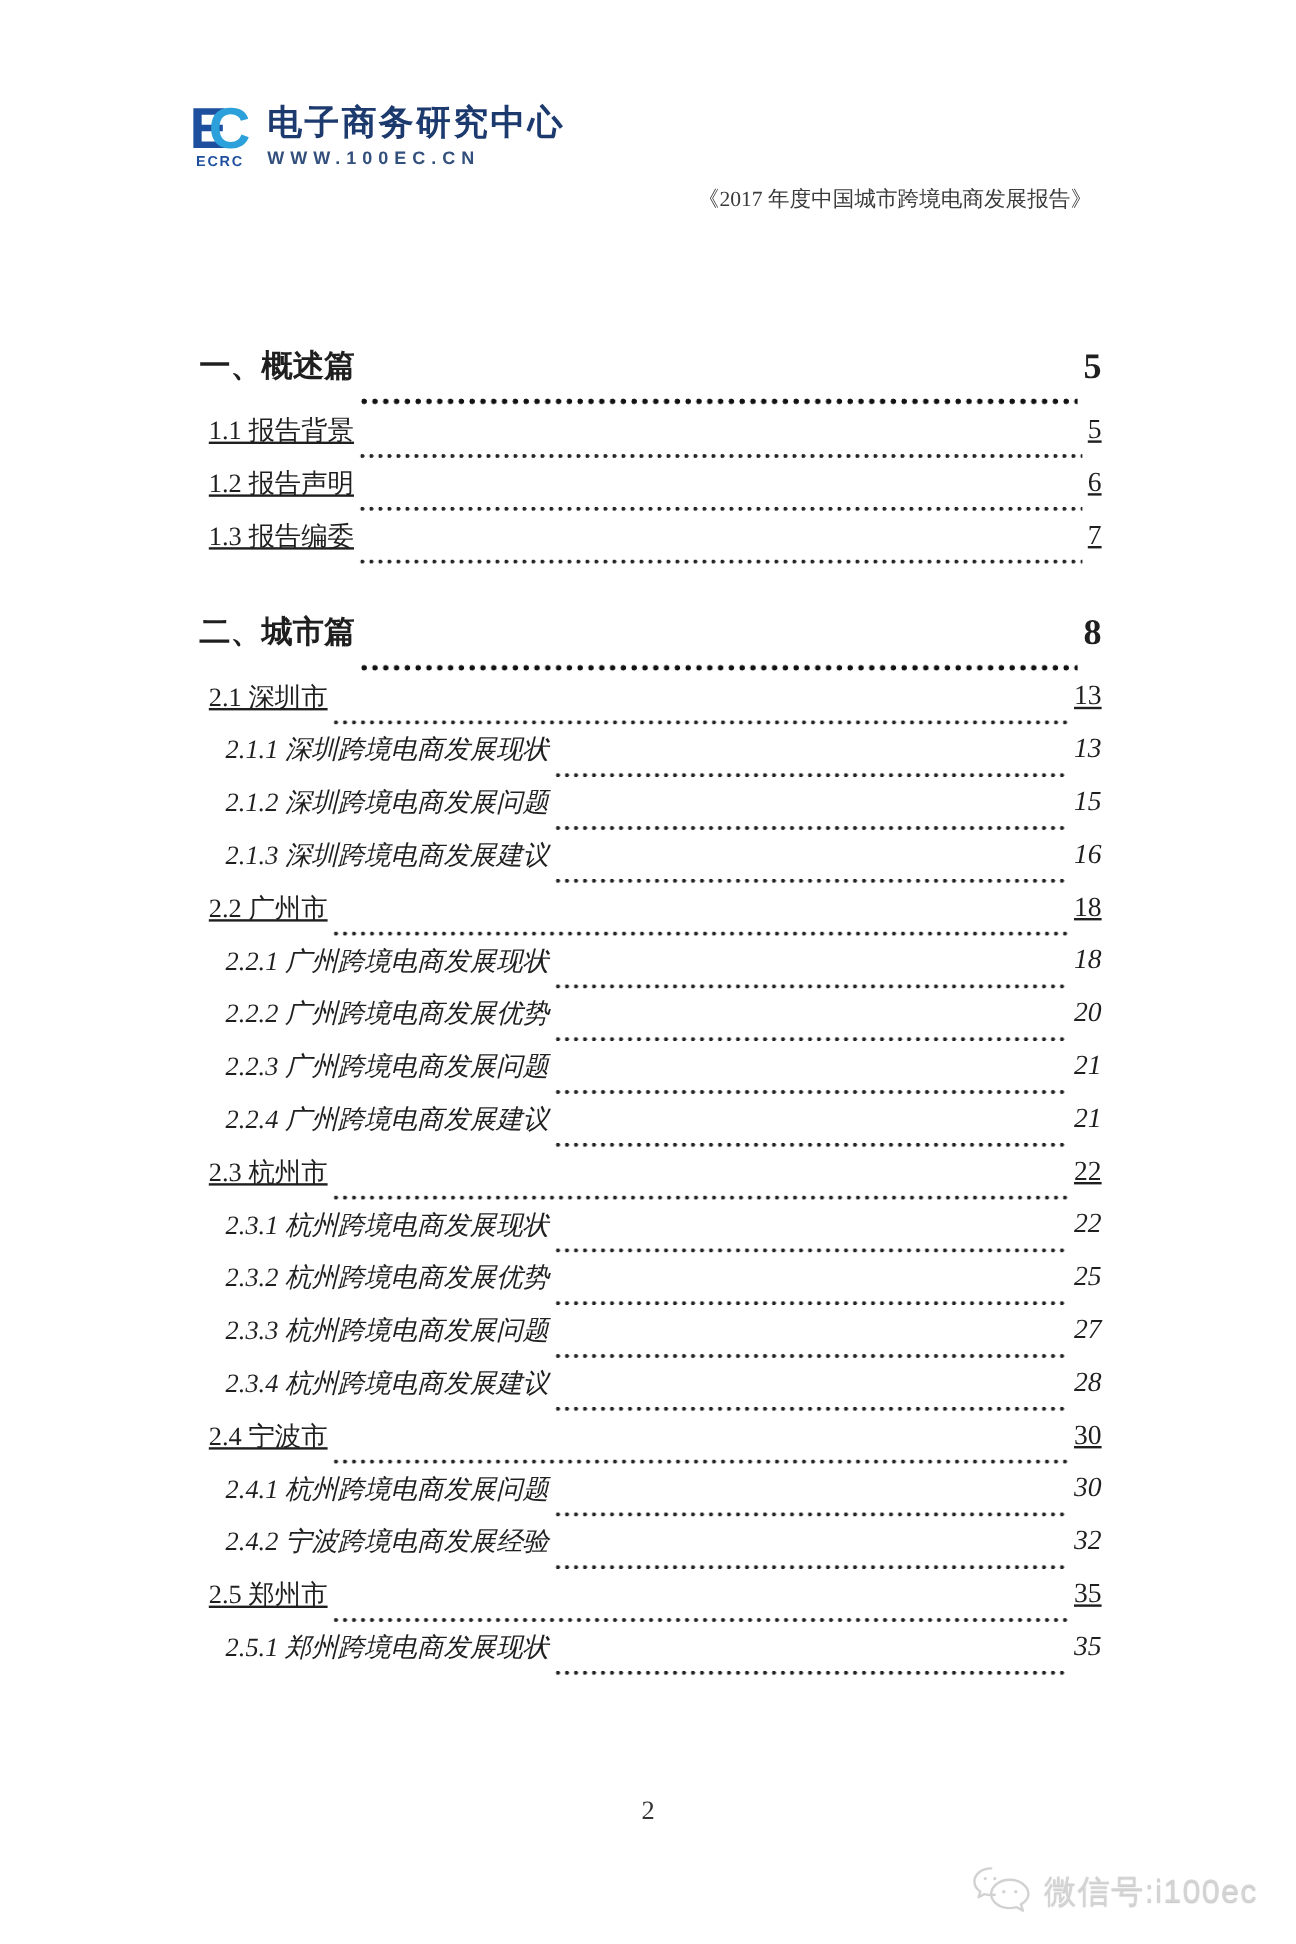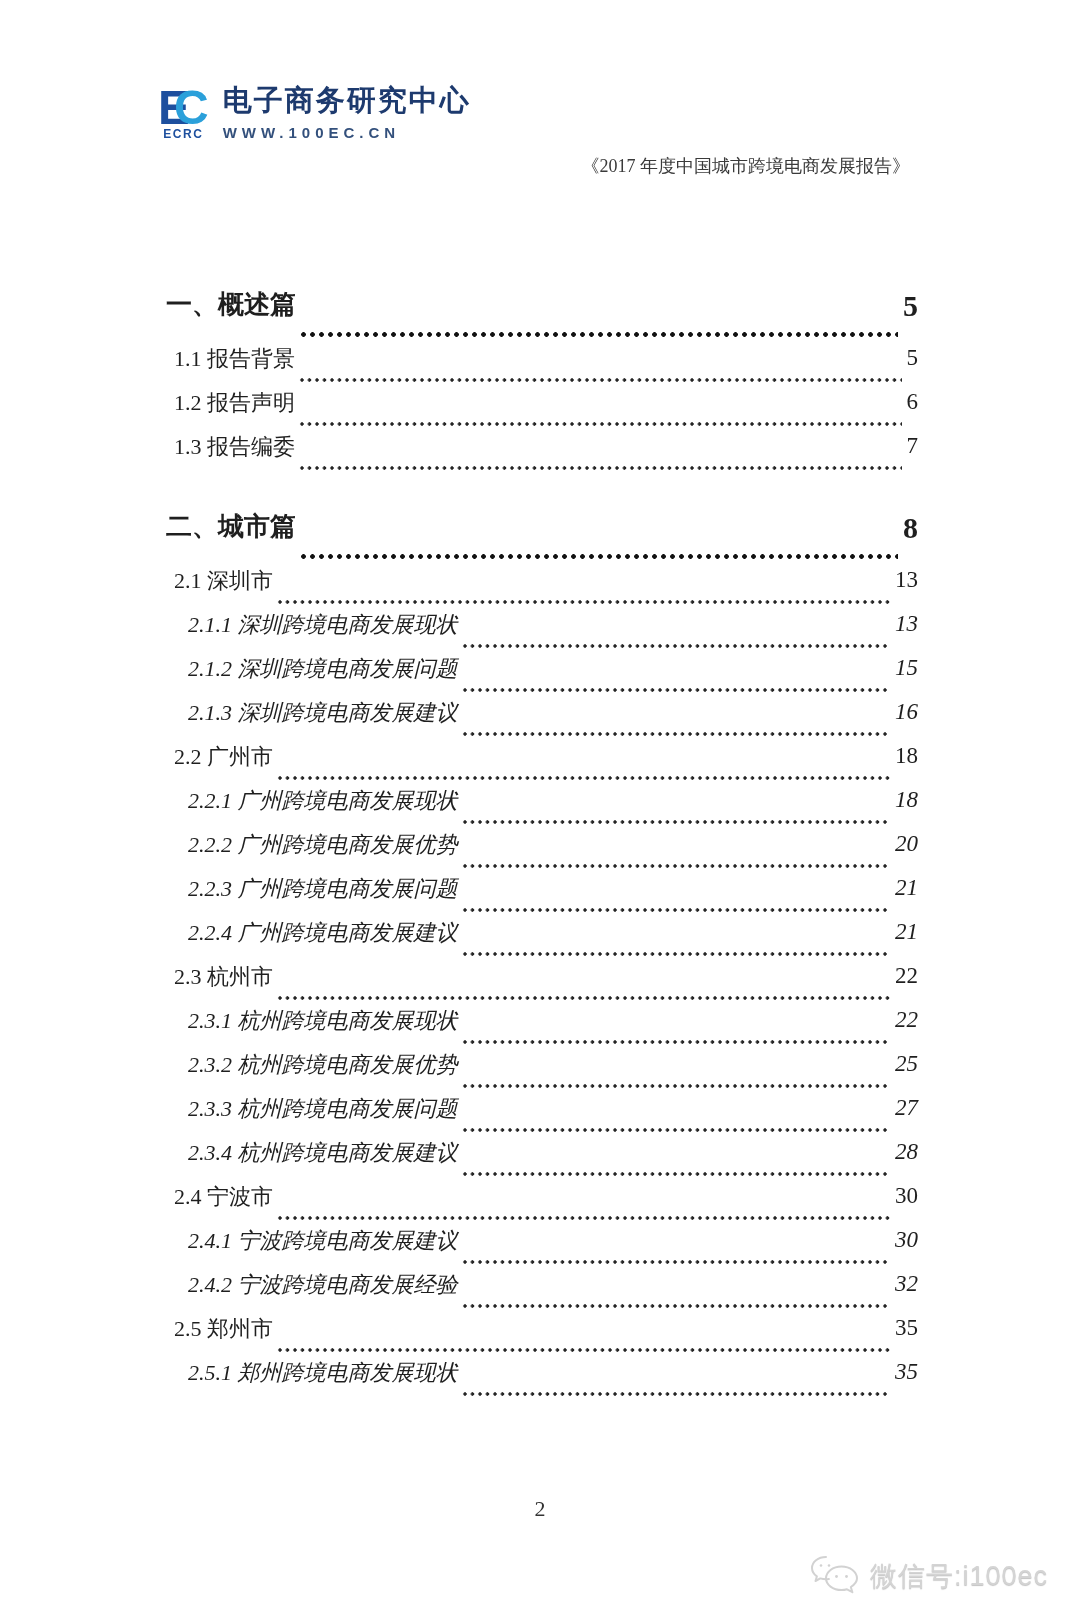--- a/index.html
+++ b/index.html
@@ -36,21 +36,21 @@
   .logo-abbr {
     font-family: "Liberation Sans", sans-serif;
     font-weight: bold;
     font-size: 12px;
     letter-spacing: 1.5px;
     color: #1d4f9e;
     margin-top: -3px;
   }
   .logo-text { padding-top: 2px; }
   .logo-name {
-    font-family: Liberation Mono, monospace;
+    font-family: Liberation Serif, serif;
     font-weight: bold;
     font-size: 29px;
     letter-spacing: 2px;
     color: #1d3a6e;
     line-height: 1.05;
   }
   .logo-url {
     font-family: "Liberation Sans", sans-serif;
     font-weight: bold;
     font-size: 15px;
@@ -117,21 +117,21 @@
   .toc-row.l1 { height: 56px; }
   .toc-row.l1:not(:first-child) { margin-top: 34px; }
   .toc-row.l1 .toc-label { font-size: 26px; font-weight: bold; }
   .toc-row.l1 .toc-page  { font-size: 30px; font-weight: bold; }
   .toc-row.l1 .toc-dots {
     height: 7px;
     margin-bottom: 8px;
     background-image: radial-gradient(circle at 3.5px 3.5px, #121212 2.1px, transparent 2.5px);
     background-size: 9px 7px;
   }
-  .toc-row.l2 { padding-left: 8px; }
+  .toc-row.l2 { padding-left: 8px; text-decoration: underline; }
   .toc-row.l3 { padding-left: 22px; font-style: italic; }
 
   
   .page-num {
     position: absolute;
     top: 1492px;
     left: 0;
     width: 100%;
     text-align: center;
     font-size: 22px;
@@ -266,21 +266,21 @@
         <span class="toc-label">2.3.4 杭州跨境电商发展建议</span>
         <span class="toc-dots"></span>
         <span class="toc-page">28</span>
       </div>
       <div class="toc-row l2">
         <span class="toc-label">2.4 宁波市</span>
         <span class="toc-dots"></span>
         <span class="toc-page">30</span>
       </div>
       <div class="toc-row l3">
-        <span class="toc-label">2.4.1 宁波跨境电商发展建议</span>
+        <span class="toc-label">2.4.1 杭州跨境电商发展问题</span>
         <span class="toc-dots"></span>
         <span class="toc-page">30</span>
       </div>
       <div class="toc-row l3">
         <span class="toc-label">2.4.2 宁波跨境电商发展经验</span>
         <span class="toc-dots"></span>
         <span class="toc-page">32</span>
       </div>
       <div class="toc-row l2">
         <span class="toc-label">2.5 郑州市</span>

